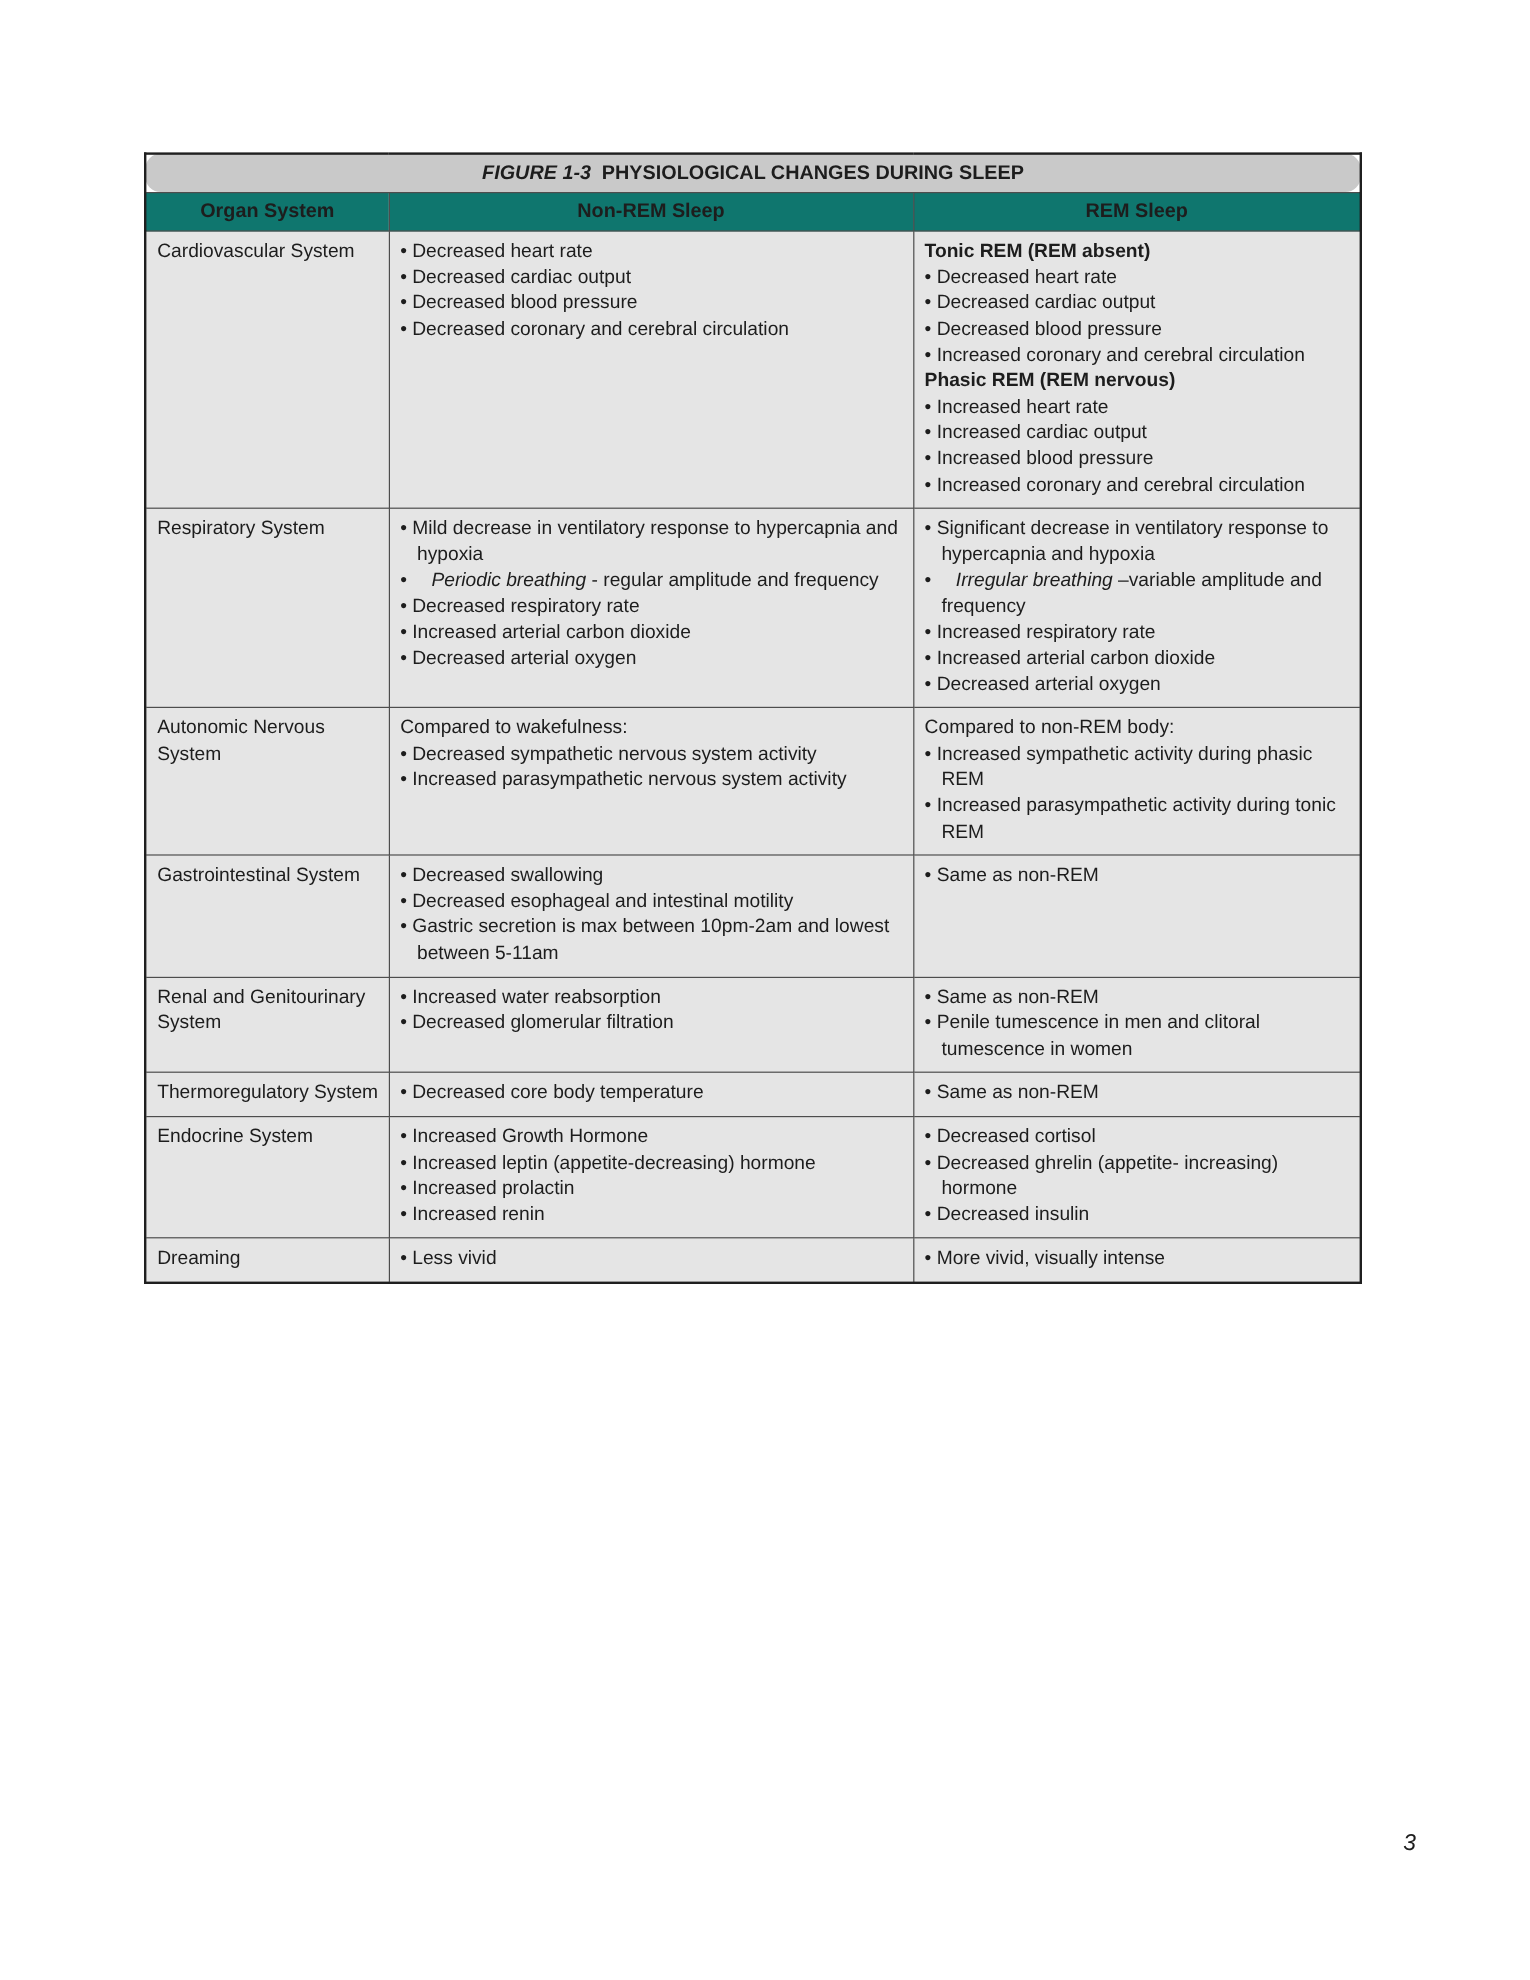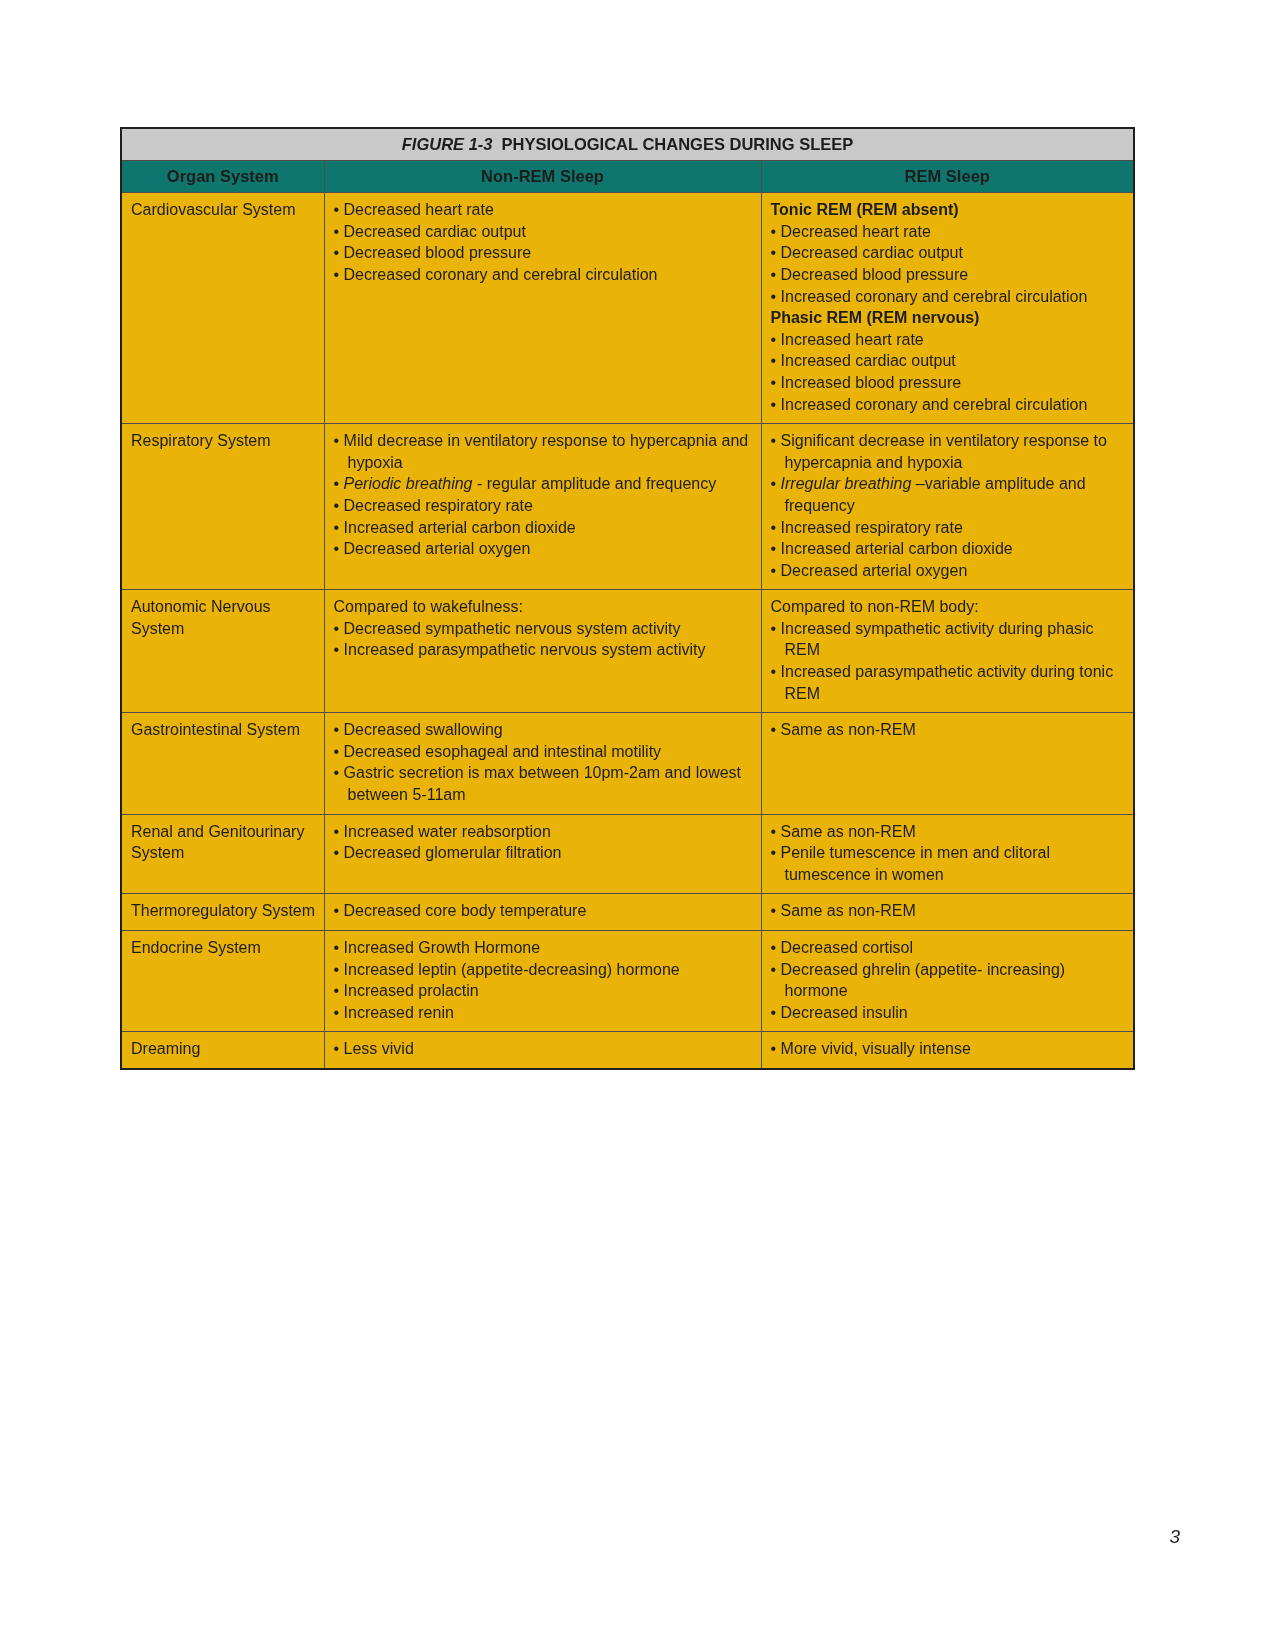--- a/index.html
+++ b/index.html
@@ -21,38 +21,39 @@
   .figure-table, .figure-table th, .figure-table td {
     border:1px solid #4d4d4d;
   }
   .figure-table { border:2.5px solid #1f1f1f; }
   .title-cell {
     background:#c9c9c9;
     text-align:center;
     font-weight:bold;
     font-size:16.5px;
     padding:5px 0 4px;
+    border-radius:13px;
   }
   .t-label { font-style:italic; margin-right:9px; }
   .col-head th {
     background:#0f766e;
     font-weight:bold;
     font-size:16.5px;
     text-align:center;
     padding:5px 8px;
   }
   td.organ, td.cell {
     vertical-align:top;
     padding:6px 8px 8px 9px;
-    background:#eab308;
+    background:#e5e5e5;
   }
   .item { }
   .item.bullet { padding-left:14px; text-indent:-14px; }
   .item.heading { font-weight:bold; }
-  .item i { font-style:italic; }
+  .item i { font-style:italic;margin-left:16px; }
   .page-number {
     position:absolute;
     left:1120px; top:1526px; width:60px;
     text-align:right;
     font-style:italic;
     font-size:19px;
     color:#1d1d1d;
   }
 </style>
 </head>

